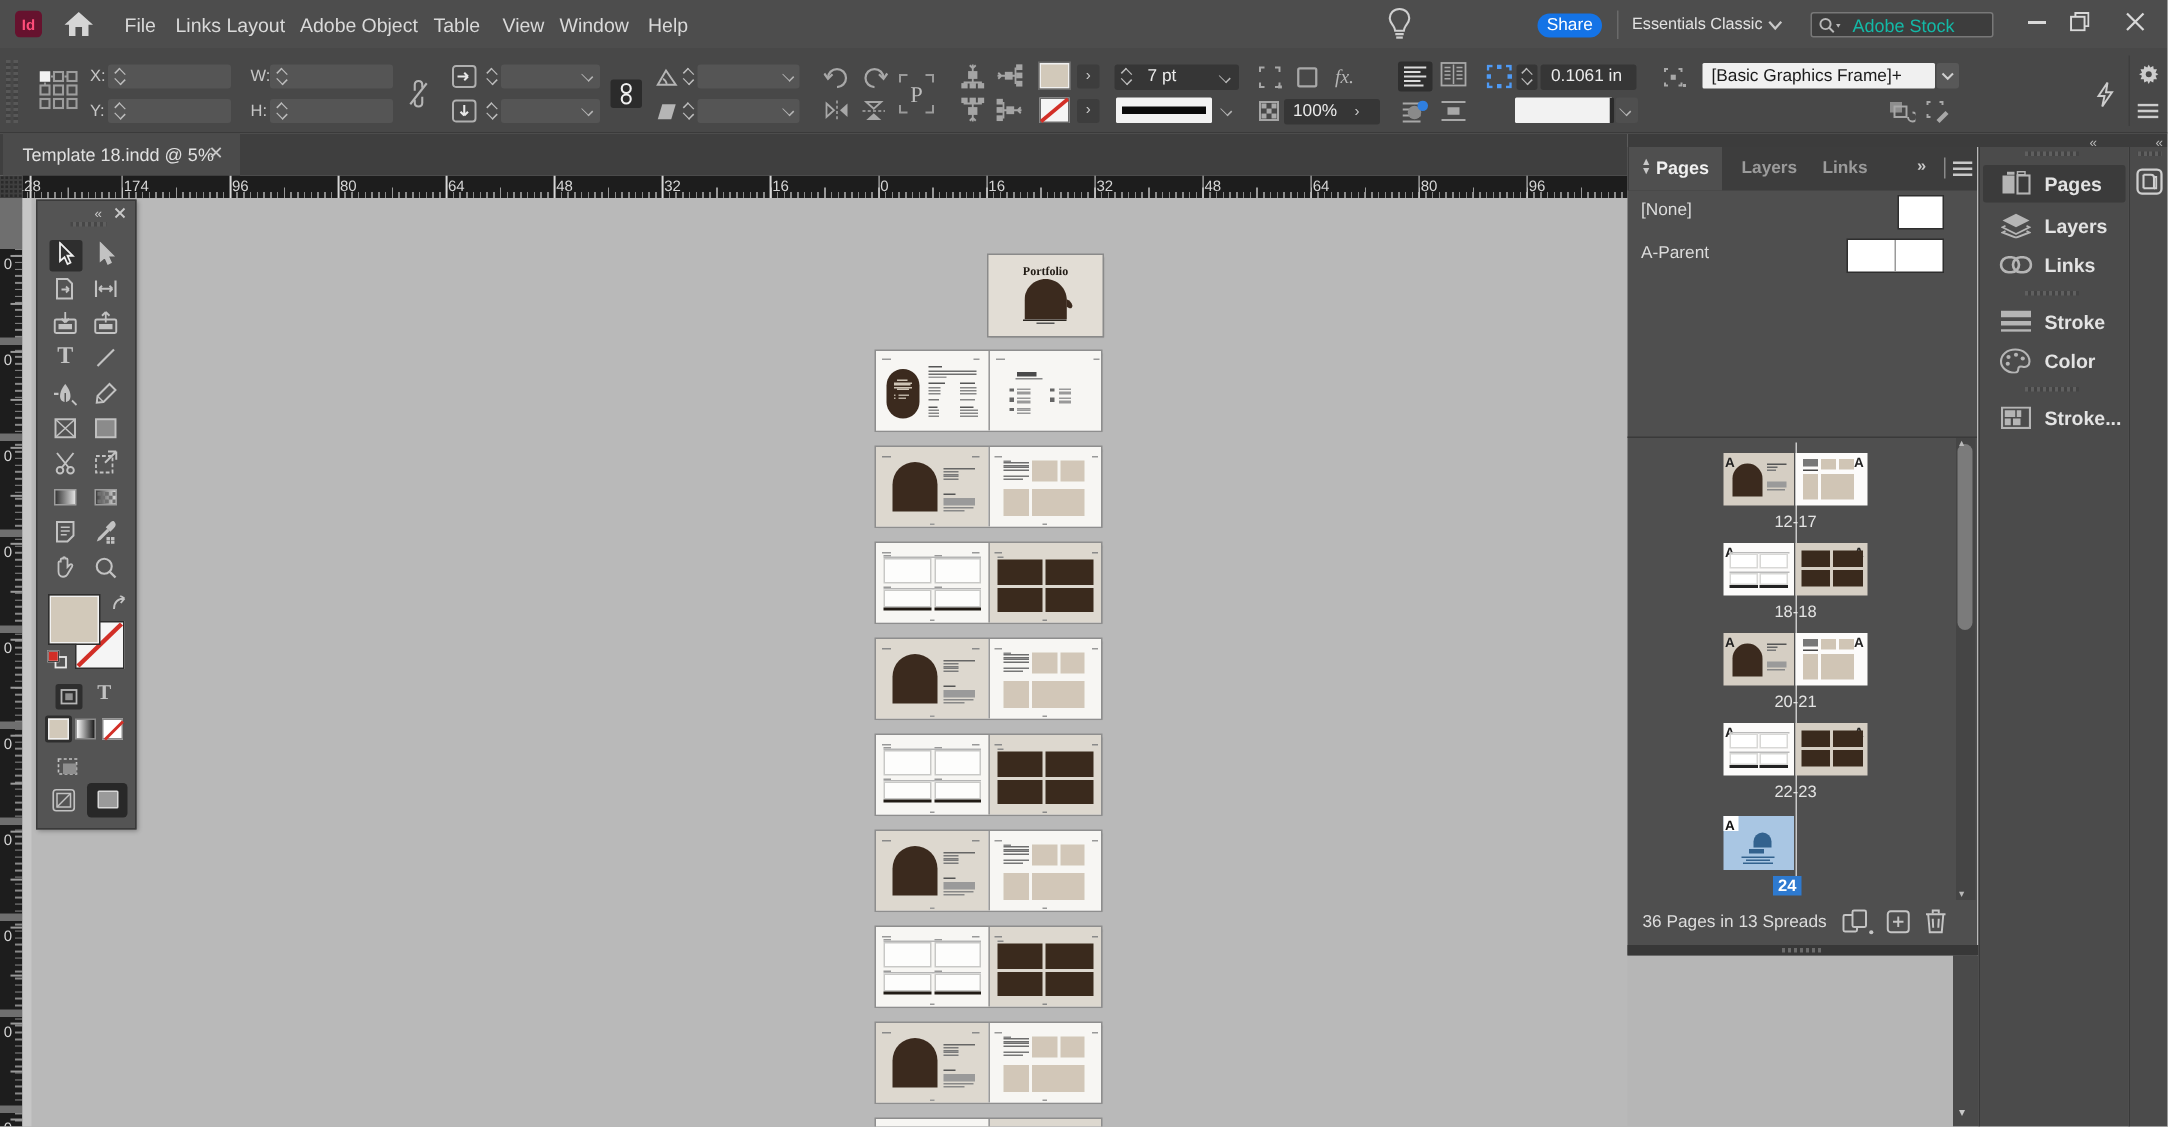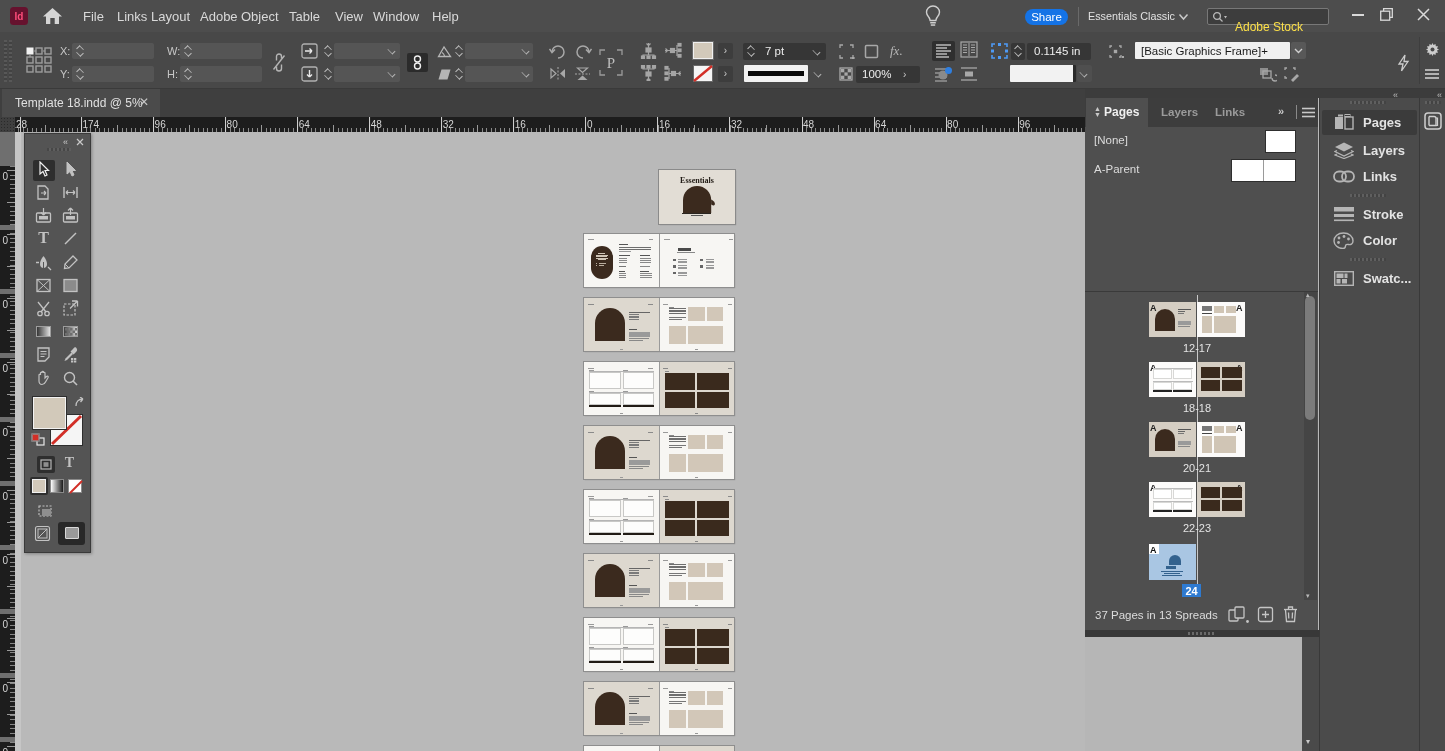--- a/index.html
+++ b/index.html
@@ -71,21 +71,21 @@
   <div class="abs" style="left:1088px;top:10px;font-size:10.8px;color:#e2e2e2">Essentials Classic</div>
   <svg class="abs" style="left:1178px;top:13px" width="11" height="8" viewBox="0 0 11 8">
       <path d="M1.5 1.5 L5.5 6 L9.5 1.5" fill="none" stroke="#c9c9c9" stroke-width="1.5"></path>
     </svg>
   <div class="abs" style="left:1207px;top:8px;width:122px;height:17px;background:#3d3d3d;border:1px solid #787878;border-radius:2px;">
      <svg class="abs" style="left:4px;top:2px" width="18" height="12" viewBox="0 0 18 12">
         <circle cx="5" cy="5" r="3.4" fill="none" stroke="#b9b9b9" stroke-width="1.3"></circle>
         <line x1="7.5" y1="7.5" x2="10.5" y2="10.5" stroke="#b9b9b9" stroke-width="1.3"></line>
         <path d="M12 5 l3 0 l-1.5 2.5 z" fill="#b9b9b9"></path>
       </svg>
-     <div class="abs" style="left:27px;top:11px;font-size:12px;color:#fde047">Adobe Stock</div>
+     <div class="abs" style="left:27px;top:1px;font-size:12px;color:#14b8a6">Adobe Stock</div>
   </div>
   <div class="abs" style="left:1352px;top:14px;width:12px;height:1.6px;background:#d9d9d9"></div>
   <svg class="abs" style="left:1380px;top:8px" width="13" height="13" viewBox="0 0 13 13">
       <rect x="0.7" y="3.2" width="9" height="9" fill="none" stroke="#d9d9d9" stroke-width="1.3"></rect>
       <path d="M3.6 3 L3.6 0.7 L12.3 0.7 L12.3 9.4 L10 9.4" fill="none" stroke="#d9d9d9" stroke-width="1.3"></path>
     </svg>
   <svg class="abs" style="left:1417px;top:8px" width="13" height="13" viewBox="0 0 13 13">
       <path d="M1 1 L12 12 M12 1 L1 12" stroke="#d9d9d9" stroke-width="1.5"></path>
     </svg>
 </div>
@@ -336,21 +336,21 @@
       <g fill="#4e9af5">
         <rect x="7" y="0" width="3" height="3"></rect>
         <rect x="7" y="13" width="3" height="3"></rect>
         <rect x="0" y="6.5" width="3" height="3"></rect>
         <rect x="14" y="6.5" width="3" height="3"></rect>
       </g>
     </svg>
   <div class="abs" style="left:1011px;top:11px;width:14px;height:17px;background:#363636;border-radius:2px"></div>
   <div class="stp" style="left:1012px;top:11px"></div>
   <div class="abs" style="left:1027px;top:11px;width:64px;height:17px;background:#363636;border-radius:2px"></div>
-  <div class="abs" style="left:1034px;top:13px;font-size:11.5px;color:#ececec">0.1145 in</div>
+  <div class="abs" style="left:1034px;top:13px;font-size:11.5px;color:#ececec">0.1061 in</div>
 
   <div class="abs" style="left:1010px;top:33px;width:66px;height:17px;background:#f2f2f2;border-radius:1px;border-right:3px solid #2a2a2a"></div>
   <div class="abs" style="left:1077px;top:33px;width:15px;height:17px;background:#4f4f4f;border-radius:2px"></div>
   <div class="dd" style="left:1077px;top:34px"></div>
 
   <svg class="abs" style="left:1109px;top:13px" width="15" height="13" viewBox="0 0 15 13">
       <g stroke="#a8a8a8" stroke-width="1.3" fill="none">
         <path d="M1 3 L1 1 L3 1"></path>
         <path d="M10 1 L12 1 L12 3"></path>
         <path d="M12 10 L12 12 L10 12"></path>
@@ -454,21 +454,21 @@
   <div class="abs" style="left:0;top:349px;width:15px;height:4.5px;background:#6f6f6f"></div>
   <div class="abs" style="left:0;top:413px;width:15px;height:4.5px;background:#6f6f6f"></div>
   <div class="abs" style="left:0;top:477px;width:15px;height:4.5px;background:#6f6f6f"></div>
   <div class="abs" style="left:0;top:541px;width:15px;height:4.5px;background:#6f6f6f"></div>
   <div class="abs" style="left:0;top:605px;width:15px;height:4.5px;background:#6f6f6f"></div>
 </div>
 
 <div id="canvas"></div>
 <div id="spreads">
 <div class="abs" style="left:659px;top:170px;width:76px;height:54px;background:#e2ddd5;box-shadow:0 0 0 1px #8a8a8a, 1px 1px 1px rgba(0,0,0,0.25)">
-      <div class="abs" style="left:0;top:6px;width:76px;text-align:center;font-family:'Liberation Serif';font-weight:bold;font-size:8px;color:#211b15;letter-spacing:0px">Essentials</div>
+      <div class="abs" style="left:0;top:6px;width:76px;text-align:center;font-family:'Liberation Serif';font-weight:bold;font-size:8px;color:#211b15;letter-spacing:0px">Portfolio</div>
       <svg class="abs" style="left:23.6px;top:16px" width="33" height="27" viewBox="0 0 33 27">
         <path d="M0 27 L0 14.1 C0 6.3 6.3 0 14.1 0 C21.9 0 28.2 6.3 28.2 14.1 L28.2 27 Z" fill="#3b2a1e"></path>
         <path d="M28.1 13.5 C30 14.2 31.6 15.8 31.9 17.6 C32.1 19.2 30.9 19.9 29.6 19.3 L28.1 18.5 Z" fill="#3b2a1e"></path>
       </svg>
       <div class="abs" style="left:22.5px;top:43.2px;width:29.5px;height:0.7px;background:#2a2520;"></div>
       <div class="abs" style="left:32px;top:44.8px;width:12px;height:0.8px;background:#555;"></div>
     </div>
 <div class="spread" style="top:234px">
       <div class="abs" style="left:0px;top:0px;width:75px;height:53px;background:#f7f6f3;"></div>
       <div class="abs" style="left:4px;top:4.5px;width:6px;height:0.8px;background:#999;"></div>
@@ -766,21 +766,21 @@
   <div class="abs" style="left:181px;top:33px;width:29px;height:21px;background:#fff;box-shadow:0 0 0 1px #2e2e2e"></div>
   <div class="abs" style="left:9px;top:65px;color:#dcdcdc;font-size:11.5px">A-Parent</div>
   <div class="abs" style="left:147px;top:62px;width:63px;height:21px;background:#fff;box-shadow:0 0 0 1px #2e2e2e"></div>
   <div class="abs" style="left:178px;top:62px;width:1px;height:21px;background:#9a9a9a;"></div>
   <div class="abs" style="left:0px;top:193px;width:233px;height:1px;background:#3a3a3a;"></div>
   <div class="abs" style="left:112px;top:197px;width:1px;height:297px;background:#c9c9c9;"></div>
   <div class="abs" style="left:219px;top:194px;width:13px;height:308px;background:#454545;"></div>
   <div class="abs" style="left:220px;top:198px;width:10px;height:124px;background:#7b7b7b;border-radius:5px"></div>
   <div class="abs" style="left:221px;top:193px;color:#b9b9b9;font-size:7px">▴</div>
   <div class="abs" style="left:221px;top:494px;color:#b9b9b9;font-size:7px">▾</div>
-  <div class="abs" style="left:10px;top:511px;color:#dcdcdc;font-size:11.5px">37 Pages in 13 Spreads</div>
+  <div class="abs" style="left:10px;top:511px;color:#dcdcdc;font-size:11.5px">36 Pages in 13 Spreads</div>
   <svg class="abs" style="left:143px;top:508px" width="22" height="18" viewBox="0 0 22 18">
       <g fill="none" stroke="#c5c5c5" stroke-width="1.3">
         <rect x="1" y="4" width="9" height="11" rx="1"></rect>
         <rect x="7" y="1" width="9" height="11" rx="1" fill="#4f4f4f"></rect>
       </g>
       <circle cx="19.5" cy="15.5" r="1.4" fill="#c5c5c5"></circle>
     </svg>
   <svg class="abs" style="left:172px;top:508px" width="17" height="17" viewBox="0 0 17 17">
       <rect x="1.5" y="1.5" width="14" height="14" rx="2" fill="none" stroke="#c5c5c5" stroke-width="1.3"></rect>
       <path d="M8.5 5 L8.5 12 M5 8.5 L12 8.5" stroke="#c5c5c5" stroke-width="1.3"></path>
@@ -929,21 +929,21 @@
     </div>
   <div class="abs" style="left:30px;top:160px;width:36px;height:3px;background:repeating-linear-gradient(90deg,#5f5f5f 0 2px,#434343 2px 4px);"></div>
   <div class="dockbtn" style="top:168px;border-radius:2px">
       <svg class="abs" style="left:12px;top:5px" width="20" height="15" viewBox="0 0 20 15">
         <rect x="0.7" y="0.7" width="18.6" height="13.6" fill="none" stroke="#b5b5b5" stroke-width="1.4"></rect>
         <rect x="2.5" y="2.5" width="7" height="4.5" fill="#b5b5b5"></rect>
         <rect x="10.5" y="2.5" width="3" height="4.5" fill="#b5b5b5"></rect>
         <rect x="2.5" y="8" width="4" height="4.5" fill="#b5b5b5"></rect>
         <rect x="8" y="8" width="5" height="4.5" fill="#b5b5b5"></rect>
       </svg>
-      <span>Swatc...</span>
+      <span>Stroke...</span>
     </div>
 </div>
 <div id="dock2">
   <div class="abs" style="left:5px;top:3px;width:16px;height:3px;background:repeating-linear-gradient(90deg,#5f5f5f 0 2px,#434343 2px 4px)"></div>
   <svg class="abs" style="left:4px;top:14px" width="18" height="18" viewBox="0 0 18 18">
       <rect x="1" y="1" width="16" height="16" rx="3" fill="none" stroke="#cfcfcf" stroke-width="1.5"></rect>
       <path d="M5 4.5 L5 13.5 M5 4.5 L10 4.5 C11.5 4.5 12 5.5 12 6.5 L12 13.5 L5 13.5" fill="none" stroke="#cfcfcf" stroke-width="1.4"></path>
       <path d="M12 6 L13.5 6 L13.5 13.5 L12 13.5" fill="none" stroke="#cfcfcf" stroke-width="1.2"></path>
     </svg>
 </div>

